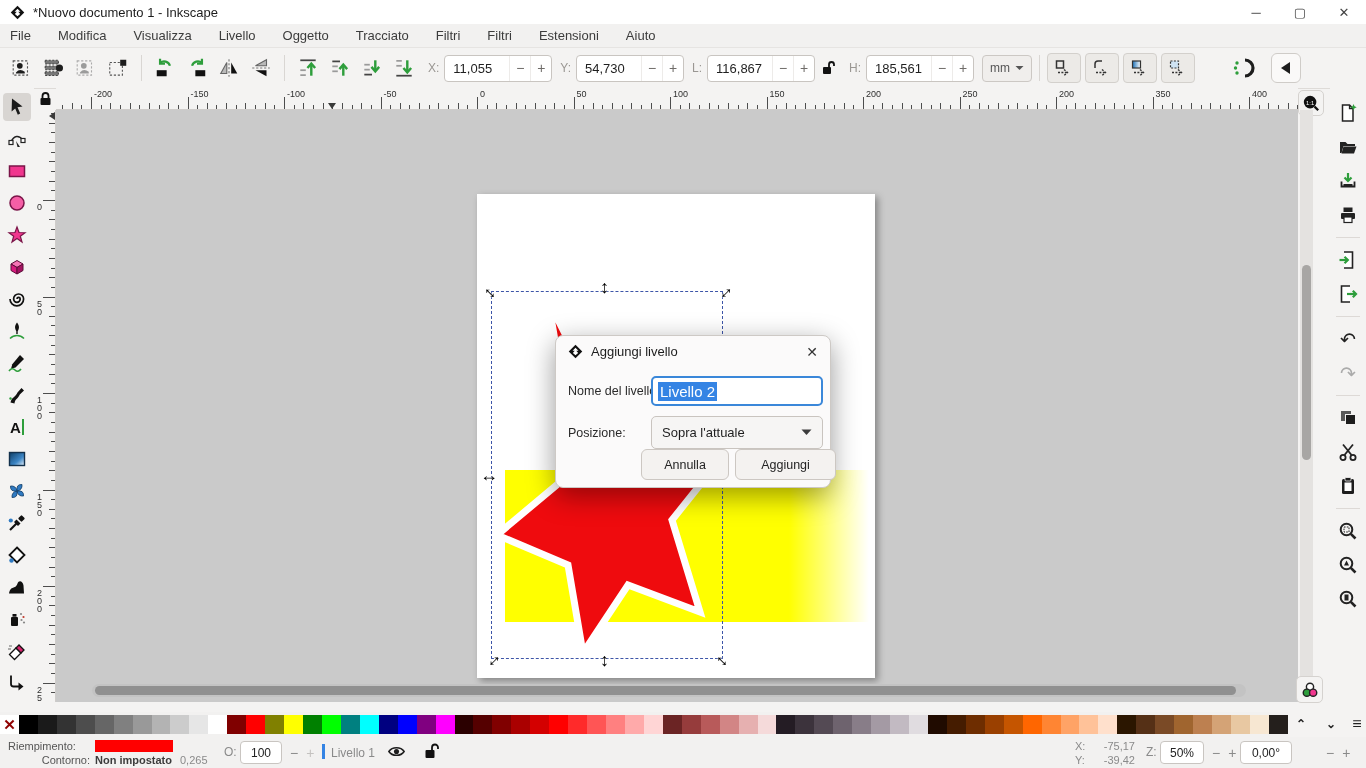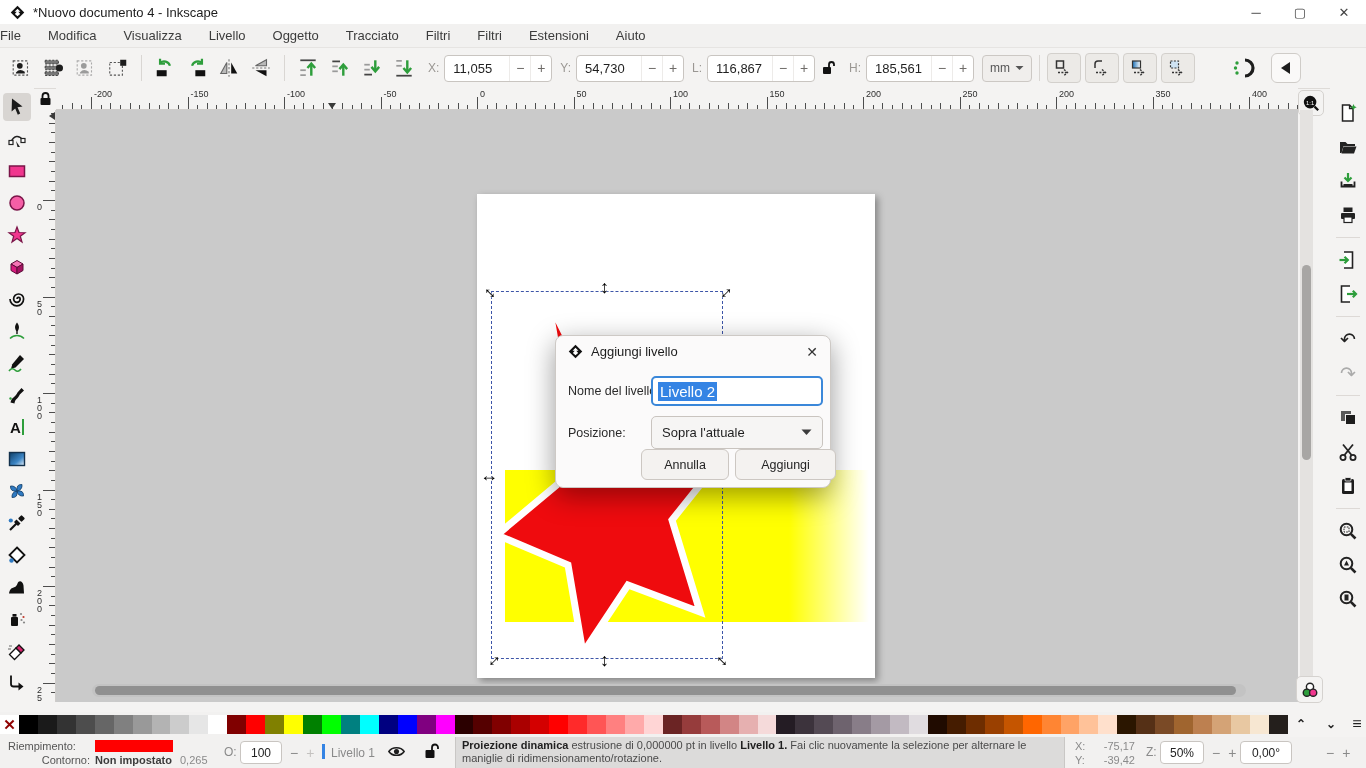--- a/index.html
+++ b/index.html
@@ -5,21 +5,21 @@
 *{box-sizing:border-box;margin:0;padding:0}
 html,body{width:1366px;height:768px;overflow:hidden}
 #app{position:relative;width:1366px;height:768px;background:#f4f3f2;font-family:"Liberation Sans",sans-serif;color:#333;font-size:13px}
 svg{display:block}
 
 #titlebar{position:absolute;top:0;left:0;right:0;height:24px;background:#fff;display:flex;align-items:center;padding-left:10px}
 #titlebar .tlogo{margin-right:8px}
 #title-text{font-size:13px;color:#1c1c1c}
 .winbtn{position:absolute;top:0;width:44px;height:24px;display:flex;align-items:center;justify-content:center;color:#444;font-size:13px}
 
-#menubar{position:absolute;top:24px;left:0;right:0;height:24px;background:#f2f1f0;display:flex;align-items:center;gap:27px;font-size:13px;color:#3c3c3c;border-bottom:1px solid #e6e4e2}
+#menubar{position:absolute;top:24px;left:0;right:0;height:24px;background:#f2f1f0;display:flex;align-items:center;gap:27px;padding-left:10px;font-size:13px;color:#3c3c3c;border-bottom:1px solid #e6e4e2}
 .menu-item{cursor:default}
 
 #toolbar{position:absolute;top:48px;left:0;right:0;height:41px;background:#f4f3f2;border-bottom:1px solid #dedbd8;display:flex;align-items:center;padding:0 6px}
 .tbtn{width:32px;height:30px;display:flex;align-items:center;justify-content:center;border-radius:4px}
 .sep{width:1px;height:26px;background:#d9d6d3;margin:0 7px}
 .flabel{color:#9a9793;font-size:12px;margin:0 5px 0 8px}
 .field{display:flex;align-items:stretch;height:27px;background:#fff;border:1px solid #c9c5c1;border-radius:4px;overflow:hidden}
 .field .val{width:64px;padding:5px 0 0 8px;font-size:13px;color:#1f1f1f}
 .field .sp{width:21px;display:flex;align-items:center;justify-content:center;color:#6f6c69;border-left:1px solid #edebe9;font-size:14px}
 .unitbox{display:flex;align-items:center;height:27px;background:#f0eeec;border:1px solid #ccc8c4;border-radius:4px;padding:0 7px;gap:5px;color:#555;font-size:12px}
@@ -87,21 +87,21 @@
 
 <div id="app">
 
   <div id="titlebar">
     <span class="tlogo">
       <svg width="15" height="15" viewBox="0 0 20 20">
           <path d="M10 1 L19 10 L10 19 L1 10 Z" fill="#111"></path>
           <path d="M10 5 L14 9 L11 9 L13.5 12 L10 15 L6.5 12 L9 9 L6 9 Z" fill="#fff"></path>
         </svg>
     </span>
-    <span id="title-text">*Nuovo documento 4 - Inkscape</span>
+    <span id="title-text">*Nuovo documento 1 - Inkscape</span>
     <span class="winbtn" style="right:88px">─</span>
     <span class="winbtn" style="right:44px">▢</span>
     <span class="winbtn" style="right:0">✕</span>
   </div>
 
   <div id="menubar">
       <span class="menu-item">File</span>
       <span class="menu-item">Modifica</span>
       <span class="menu-item">Visualizza</span>
       <span class="menu-item">Livello</span>
@@ -881,23 +881,20 @@
           <path d="M1 8 C5 2 15 2 19 8 C15 14 5 14 1 8 Z" fill="none" stroke="#1d1d1d" stroke-width="1.8"></path>
           <circle cx="10" cy="8" r="3" fill="#1d1d1d"></circle>
         </svg>
       </span>
     <span class="sb" style="left:424px;top:6px">
         <svg width="15" height="16" viewBox="0 0 15 16">
           <rect x="1.5" y="7" width="9" height="8" rx="1" fill="#111"></rect>
           <path d="M8 7 V4.5 a3 3 0 0 1 6 0 V6" fill="none" stroke="#111" stroke-width="1.8"></path>
         </svg>
       </span>
-    <div id="msgarea">
-      <b>Proiezione dinamica</b><span> estrusione di 0,000000 pt in livello </span><b>Livello 1.</b><span> Fai clic nuovamente la selezione per alternare le maniglie di ridimensionamento/rotazione.</span>
-    </div>
     <span class="sb" style="left:1075px;top:3px;color:#8a8a8a">X:</span>
     <span class="sb" style="left:1090px;top:3px;width:45px;text-align:right;color:#8a8a8a">-75,17</span>
     <span class="sb" style="left:1075px;top:17px;color:#8a8a8a">Y:</span>
     <span class="sb" style="left:1090px;top:17px;width:45px;text-align:right;color:#8a8a8a">-39,42</span>
     <span class="sb" style="left:1146px;top:8px;color:#8a8a8a;font-size:12px">Z:</span>
     <span class="sinput" style="left:1160px;width:44px">50%</span>
     <span class="spm" style="left:1212px">
         <span>−</span>
         <span>+</span>
       </span>

